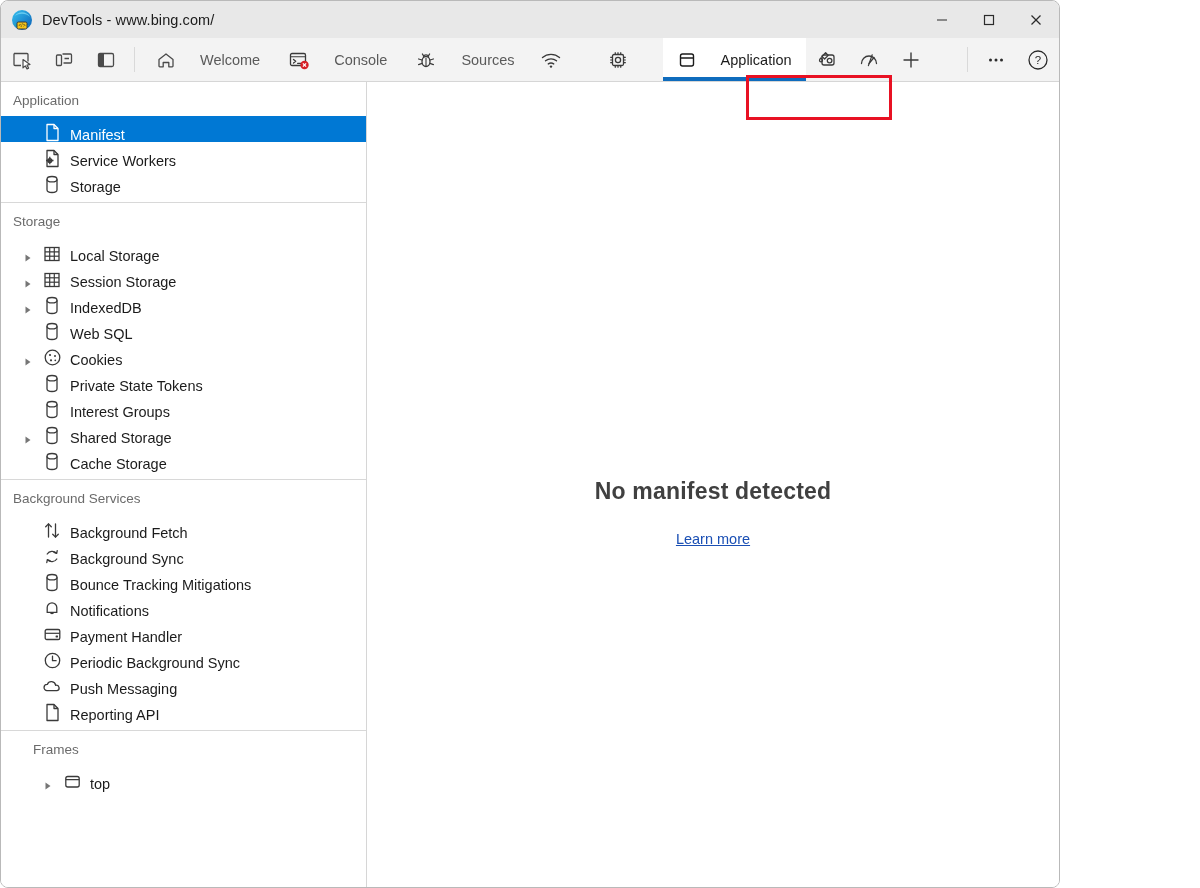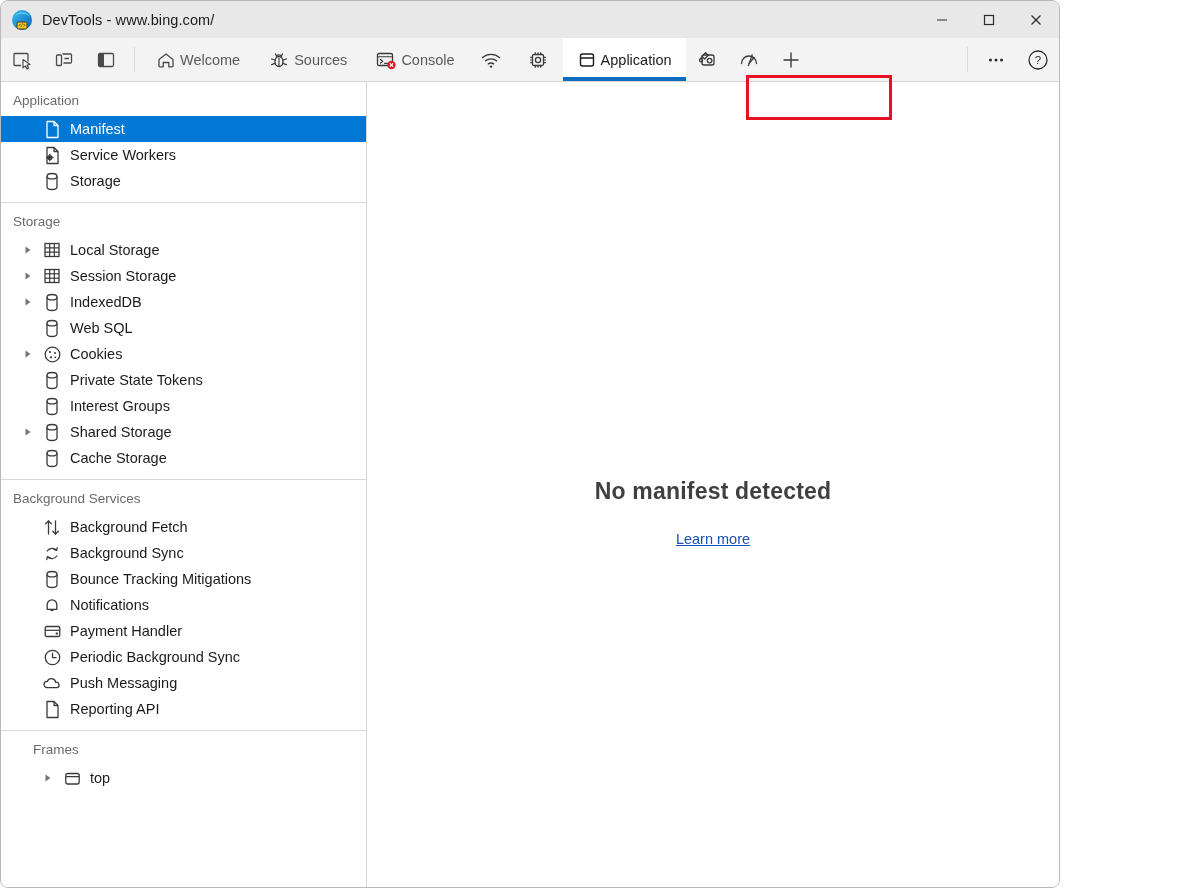--- a/index.html
+++ b/index.html
@@ -66,21 +66,21 @@
     cursor: pointer;
   }
   .vsep {
     width: 1px;
     background: #d9d9d9;
     margin: 9px 7px;
     flex: 0 0 auto;
   }
   .tab {
     display: flex; align-items: center;
-    gap: 4px;
+    gap: 24px;
     padding: 0 14px;
     font-size: 14.5px;
     color: #5a5a5a;
     cursor: pointer;
     position: relative;
     white-space: nowrap;
   }
   .tab.icononly { padding: 0 10px; }
   .tab.active {
     color: #1b1b1b;
@@ -119,21 +119,21 @@
   }
   .section { border-bottom: 1px solid #d8d8d8; padding-bottom: 8px; }
   .section:last-child { border-bottom: none; padding-left: 20px; }
   .sec-title {
     font-size: 13.5px;
     color: #6b6b6b;
     padding: 11px 0 8px 12px;
   }
   .row {
     display: flex;
-    align-items: center;
+    align-items: flex-end;
     height: 26px;
     padding-left: 22px;
     font-size: 14.5px;
     color: #1b1b1b;
     cursor: pointer;
     white-space: nowrap;
   }
   .row.selected { background: #0078d4; color: #ffffff; }
   .tri {
     width: 18px;
@@ -250,47 +250,47 @@
             <path d="M3 9.5L10 4l7 5.5V16a.8.8 0 0 1-.8.8h-3.4v-4.3h-5.6v4.3H3.8A.8.8 0 0 1 3 16z" fill="none" stroke="#4a4a4a" stroke-width="1.3" stroke-linejoin="round"></path>
           </svg>
       </span>
       <span>Welcome</span>
     </div>
 
 
     <div class="tab">
       <span class="gl">
         <svg width="22" height="20" viewBox="0 0 22 20">
+          <rect x="2.5" y="3.5" width="15" height="12" rx="1.5" fill="none" stroke="#3a3a3a" stroke-width="1.3"></rect>
+          <line x1="2.5" y1="6.8" x2="17.5" y2="6.8" stroke="#3a3a3a" stroke-width="1.1"></line>
+          <path d="M5.5 9.5l2.2 1.8-2.2 1.8" fill="none" stroke="#3a3a3a" stroke-width="1.3" stroke-linecap="round" stroke-linejoin="round"></path>
+          <line x1="9.6" y1="13.3" x2="13" y2="13.3" stroke="#3a3a3a" stroke-width="1.3" stroke-linecap="round"></line>
+          <circle cx="16.5" cy="15" r="4.2" fill="#d61f26"></circle>
+          <line x1="14.9" y1="13.4" x2="18.1" y2="16.6" stroke="#fff" stroke-width="1.3"></line>
+          <line x1="18.1" y1="13.4" x2="14.9" y2="16.6" stroke="#fff" stroke-width="1.3"></line>
+        </svg>
+      </span>
+      <span>Console</span>
+    </div>
+
+    <div class="tab">
+      <span class="gl">
+        <svg width="22" height="20" viewBox="0 0 22 20">
           <ellipse cx="11" cy="11.5" rx="4" ry="5" fill="none" stroke="#3a3a3a" stroke-width="1.3"></ellipse>
           <path d="M8.3 6.6a3 3 0 0 1 5.4 0" fill="none" stroke="#3a3a3a" stroke-width="1.3"></path>
           <line x1="11" y1="8" x2="11" y2="16" stroke="#3a3a3a" stroke-width="1.1"></line>
           <line x1="3.6" y1="9" x2="7" y2="10" stroke="#3a3a3a" stroke-width="1.3" stroke-linecap="round"></line>
           <line x1="3.6" y1="14.6" x2="7" y2="13.4" stroke="#3a3a3a" stroke-width="1.3" stroke-linecap="round"></line>
           <line x1="18.4" y1="9" x2="15" y2="10" stroke="#3a3a3a" stroke-width="1.3" stroke-linecap="round"></line>
           <line x1="18.4" y1="14.6" x2="15" y2="13.4" stroke="#3a3a3a" stroke-width="1.3" stroke-linecap="round"></line>
           <line x1="7.4" y1="4" x2="8.8" y2="6.2" stroke="#3a3a3a" stroke-width="1.3" stroke-linecap="round"></line>
           <line x1="14.6" y1="4" x2="13.2" y2="6.2" stroke="#3a3a3a" stroke-width="1.3" stroke-linecap="round"></line>
         </svg>
       </span>
       <span>Sources</span>
-    </div>
-
-    <div class="tab">
-      <span class="gl">
-        <svg width="22" height="20" viewBox="0 0 22 20">
-          <rect x="2.5" y="3.5" width="15" height="12" rx="1.5" fill="none" stroke="#3a3a3a" stroke-width="1.3"></rect>
-          <line x1="2.5" y1="6.8" x2="17.5" y2="6.8" stroke="#3a3a3a" stroke-width="1.1"></line>
-          <path d="M5.5 9.5l2.2 1.8-2.2 1.8" fill="none" stroke="#3a3a3a" stroke-width="1.3" stroke-linecap="round" stroke-linejoin="round"></path>
-          <line x1="9.6" y1="13.3" x2="13" y2="13.3" stroke="#3a3a3a" stroke-width="1.3" stroke-linecap="round"></line>
-          <circle cx="16.5" cy="15" r="4.2" fill="#d61f26"></circle>
-          <line x1="14.9" y1="13.4" x2="18.1" y2="16.6" stroke="#fff" stroke-width="1.3"></line>
-          <line x1="18.1" y1="13.4" x2="14.9" y2="16.6" stroke="#fff" stroke-width="1.3"></line>
-        </svg>
-      </span>
-      <span>Console</span>
     </div>
 
     <div class="tab icononly">
       <span class="gl">
         <svg width="24" height="20" viewBox="0 0 24 20">
           <path d="M3.5 7.5a13 13 0 0 1 17 0" fill="none" stroke="#3a3a3a" stroke-width="1.4" stroke-linecap="round"></path>
           <path d="M6.5 10.8a9 9 0 0 1 11 0" fill="none" stroke="#3a3a3a" stroke-width="1.4" stroke-linecap="round"></path>
           <path d="M9.3 13.9a5 5 0 0 1 5.4 0" fill="none" stroke="#3a3a3a" stroke-width="1.4" stroke-linecap="round"></path>
           <circle cx="12" cy="16.6" r="1.2" fill="#3a3a3a"></circle>
         </svg>

